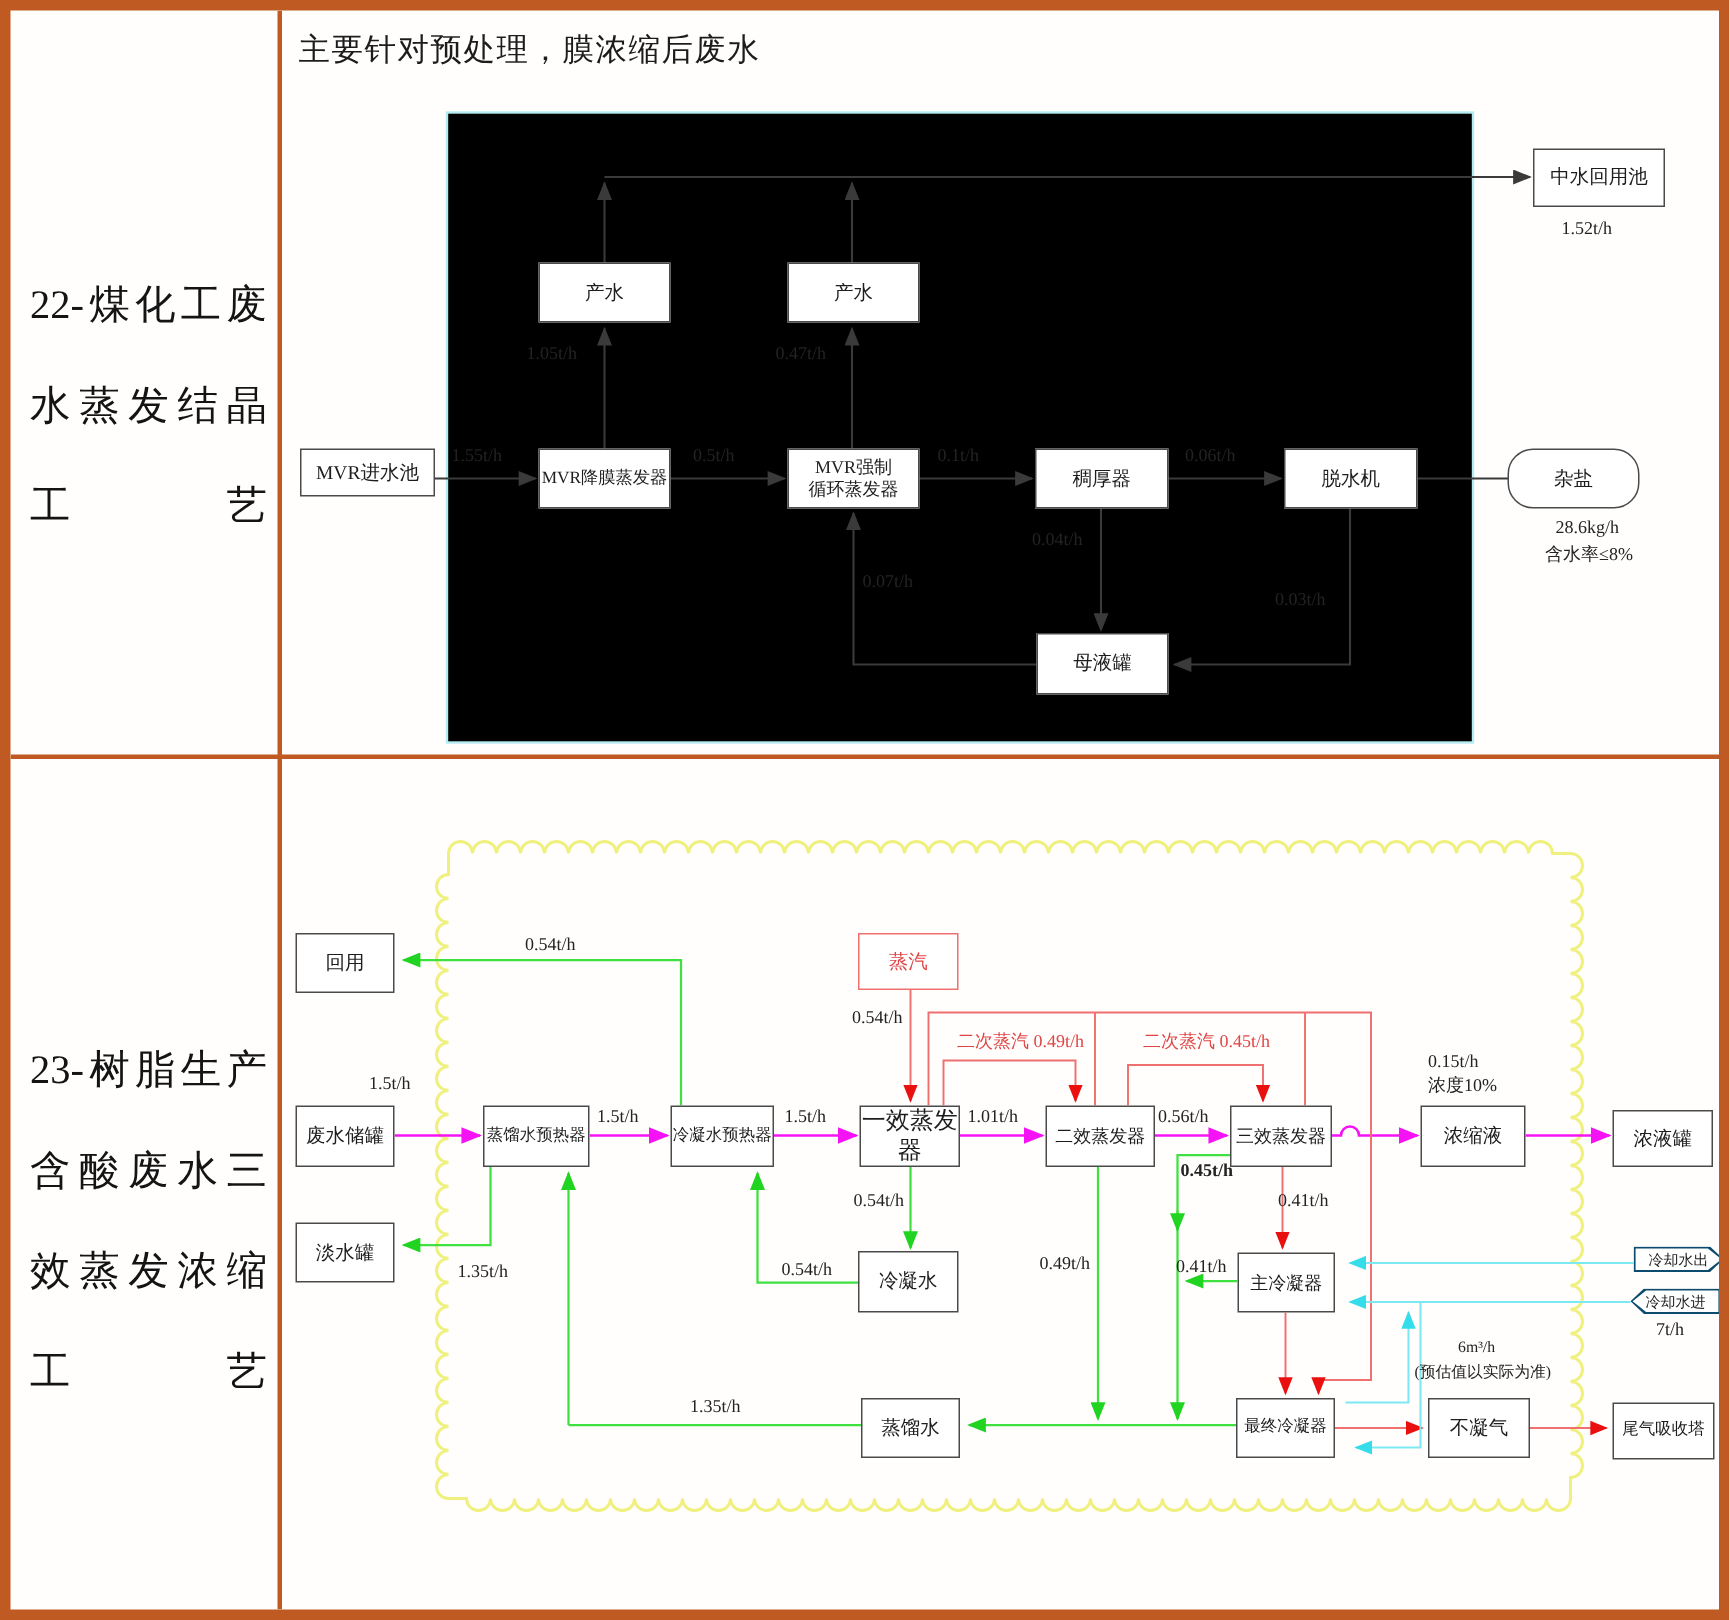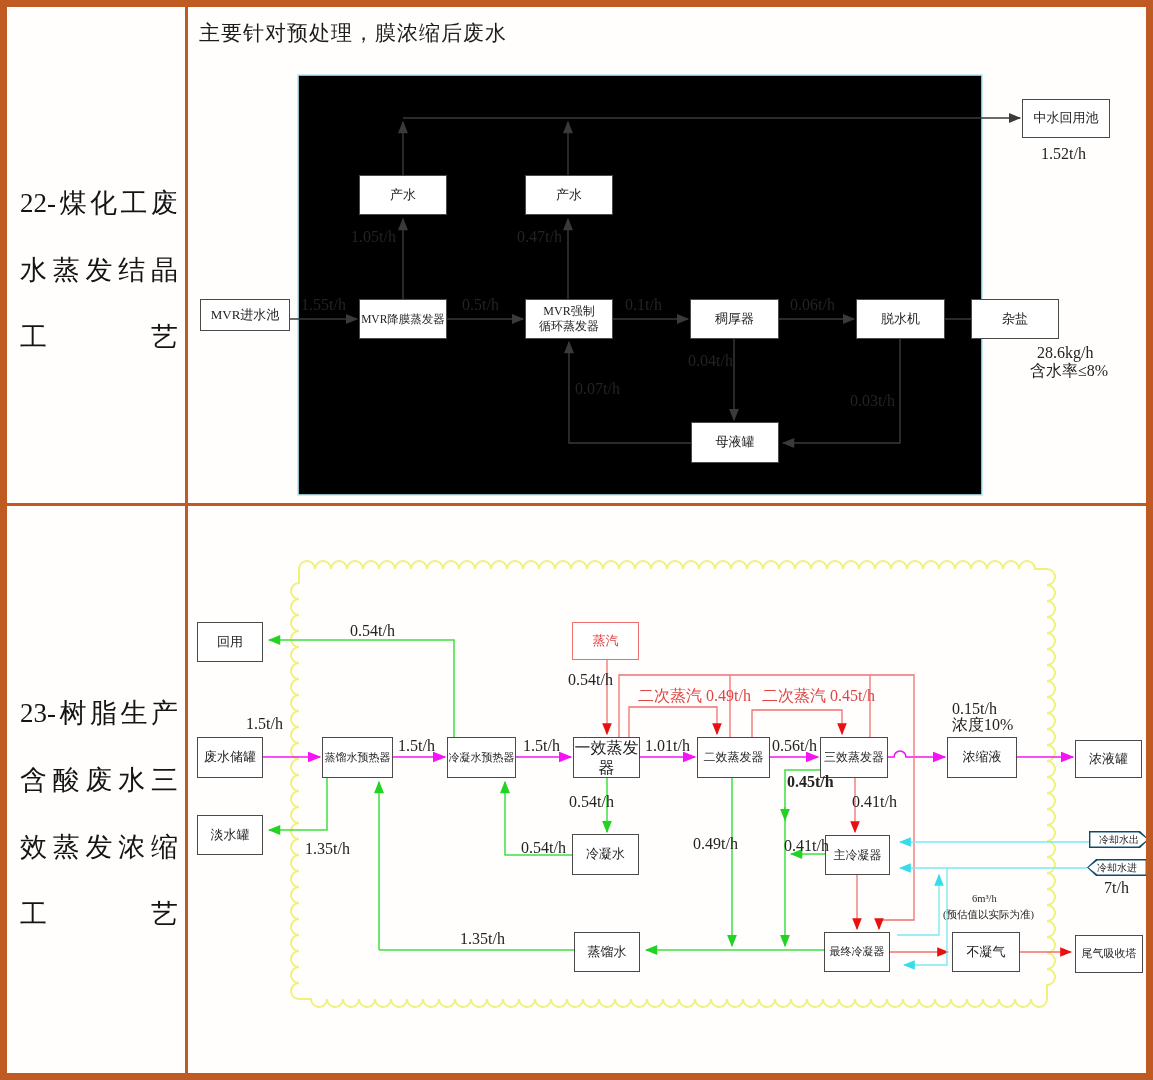--- a/index.html
+++ b/index.html
@@ -15,21 +15,21 @@
   .hdiv{position:absolute;left:0;top:496px;width:100%;height:3px;background:var(--border);}
   .note{position:absolute;left:192px;top:12px;font-family:"Liberation Sans", sans-serif;
         font-size:21px;color:#1c1c1c;letter-spacing:1px;}
   .rowtitle{position:absolute;width:158px;color:#141414;font-size:27px;}
   .rowtitle .tl{width:158px;text-align:justify;text-align-last:justify;margin-bottom:31px;}
   #wires{position:absolute;left:0;top:0;z-index:1;}
   .node{position:absolute;z-index:2;box-sizing:border-box;border:1.5px solid #4a4a4a;
         background:#fff;display:flex;align-items:center;justify-content:center;
         text-align:center;font-size:13px;color:#1d1d1d;white-space:pre-line;line-height:1.25;}
   .node.red{border-color:var(--redline);color:var(--redtext);}
-  .flabel{position:absolute;z-index:3;font-size:16px;color:#232323;white-space:nowrap;}
+  .flabel{position:absolute;z-index:3;font-size:12px;color:#232323;white-space:nowrap;}
   .flabel.red{color:var(--redtext);}
   .tag{position:absolute;z-index:2;background:#0c4a6e;}
   .tag .in{position:absolute;inset:1.4px;background:#fff;display:flex;align-items:center;
         justify-content:center;font-size:10px;color:#222;}
   .tag.right, .tag.right .in{clip-path:polygon(0 0, calc(100% - 9px) 0, 100% 50%, calc(100% - 9px) 100%, 0 100%);}
   .tag.left, .tag.left .in{clip-path:polygon(9px 0, 100% 0, 100% 100%, 9px 100%, 0 50%);}
   path,line{fill:none;}
   .k{stroke:var(--black);stroke-width:1.4;}
   .m{stroke:var(--magenta);stroke-width:1.7;}
   .g{stroke:var(--green);stroke-width:1.5;}
@@ -145,21 +145,21 @@
 
   <div class="note">主要针对预处理，膜浓缩后废水</div>
 
   <div id="nodes22">
       <div class="node" style="left: 193px; top: 292px; width: 90px; height: 32px;">MVR进水池</div>
       <div class="node" style="left: 352px; top: 292px; width: 88px; height: 40px; font-size: 11.5px;">MVR降膜蒸发器</div>
       <div class="node" style="left: 518px; top: 292px; width: 88px; height: 40px; font-size: 12px;">MVR强制
 循环蒸发器</div>
       <div class="node" style="left: 683px; top: 292px; width: 89px; height: 40px;">稠厚器</div>
       <div class="node" style="left: 849px; top: 292px; width: 89px; height: 40px;">脱水机</div>
-      <div class="node" style="left: 964px; top: 292px; width: 88px; height: 40px;">杂盐</div>
+      <div class="node" style="left: 998px; top: 292px; width: 88px; height: 40px; border-radius: 17px;">杂盐</div>
       <div class="node" style="left: 352px; top: 168px; width: 88px; height: 40px;">产水</div>
       <div class="node" style="left: 518px; top: 168px; width: 88px; height: 40px;">产水</div>
       <div class="node" style="left: 1015px; top: 92px; width: 88px; height: 39px;">中水回用池</div>
       <div class="node" style="left: 684px; top: 415px; width: 88px; height: 41px;">母液罐</div>
     </div>
   <div id="nodes23">
       <div class="node" style="left: 190px; top: 615px; width: 66px; height: 40px;">回用</div>
       <div class="node" style="left: 190px; top: 730px; width: 66px; height: 41px;">废水储罐</div>
       <div class="node" style="left: 190px; top: 808px; width: 66px; height: 40px;">淡水罐</div>
       <div class="node" style="left: 315px; top: 730px; width: 71px; height: 41px; font-size: 11px;">蒸馏水预热器</div>

